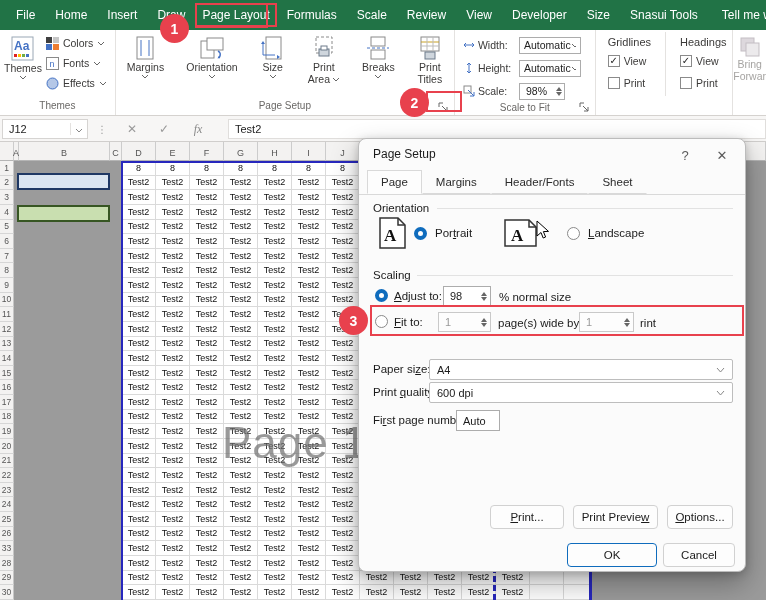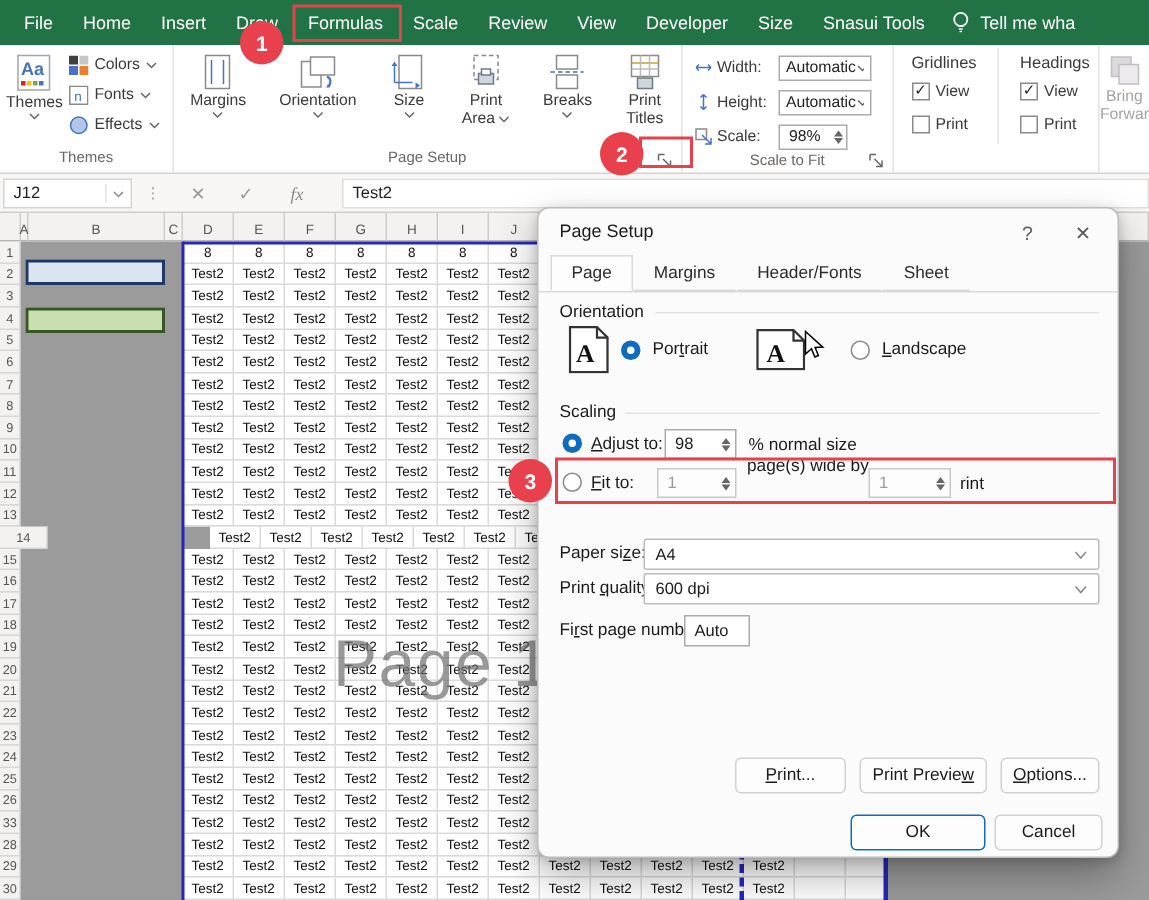--- a/index.html
+++ b/index.html
@@ -83,20 +83,21 @@
 </head>
 <body>
 
 <div class="stage">
 
   <div class="tabbar">
     <span class="rtab">File</span>
     <span class="rtab">Home</span>
     <span class="rtab">Insert</span>
     <span class="rtab">Draw</span>
+    <span class="rtab active">Page Layout</span>
     <span class="rtab">Formulas</span>
     <span class="rtab">Scale</span>
     <span class="rtab">Review</span>
     <span class="rtab">View</span>
     <span class="rtab">Developer</span>
     <span class="rtab">Size</span>
     <span class="rtab">Snasui Tools</span>
     <span class="tellme">
       <svg width="13" height="16" viewBox="0 0 13 16">
           <circle cx="6.5" cy="6" r="4.4" fill="none" stroke="#fff" stroke-width="1.2"></circle>
@@ -628,21 +629,21 @@
           <div class="c-wh" style="width: 34px;">Test2</div>
           <div class="c-wh" style="width: 34px;">Test2</div>
           <div class="c-wh" style="width: 34px;">Test2</div>
           <div class="c-wh" style="width: 34px;">Test2</div>
           <div class="c-wh" style="width: 34px;">Test2</div>
           <div class="c-wh" style="width: 34px;">Test2</div>
           <div class="c-wh" style="width: 34px;"></div>
           <div class="c-wh" style="width: 28px;"></div>
         </div>
         <div class="grow">
-          <div class="gut" style="width: 32px; text-align: center;">14</div>
+          <div class="gut" style="width: 14px; text-align: center;">14</div>
           <div class="c-out" style="width: 5px;"></div>
           <div class="c-out" style="width: 91px;"></div>
           <div class="c-out" style="width: 12px;"></div>
           <div class="c-wh" style="width: 34px;">Test2</div>
           <div class="c-wh" style="width: 34px;">Test2</div>
           <div class="c-wh" style="width: 34px;">Test2</div>
           <div class="c-wh" style="width: 34px;">Test2</div>
           <div class="c-wh" style="width: 34px;">Test2</div>
           <div class="c-wh" style="width: 34px;">Test2</div>
           <div class="c-wh" style="width: 34px;">Test2</div>
@@ -1042,21 +1043,21 @@
       <span class="radio"></span>
       <span><u>F</u>it to:</span>
     </div>
     <div class="dspin dis" style="left:79px; top:173px; width:53px;">
       <span>1</span>
       <span class="spin-arrows">
           <span class="tri-up"></span>
           <span class="tri-dn"></span>
         </span>
     </div>
-    <div class="grp-label" style="left:139px; top:166px;">page(s) wide by</div>
+    <div class="grp-label" style="left:139px; top:178px;">page(s) wide by</div>
     <div class="dspin dis" style="left:220px; top:173px; width:55px;">
       <span>1</span>
       <span class="spin-arrows">
           <span class="tri-up"></span>
           <span class="tri-dn"></span>
         </span>
     </div>
     <div class="grp-label" style="left:281px; top:178px;">rint</div>
 
     <div class="grp-label" style="left:14px; top:224px;">Paper si<u>z</u>e:</div>

